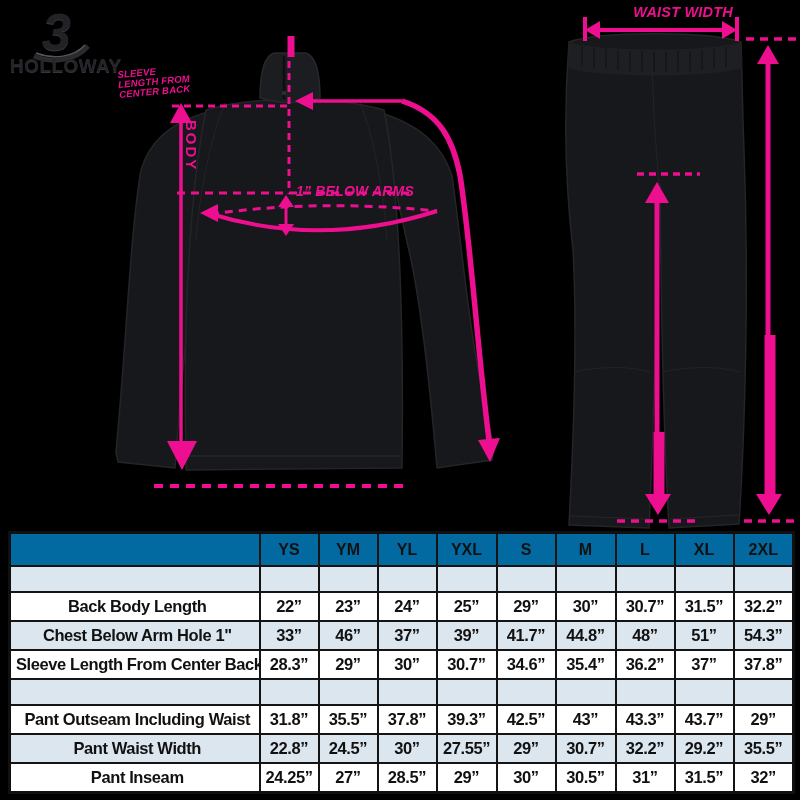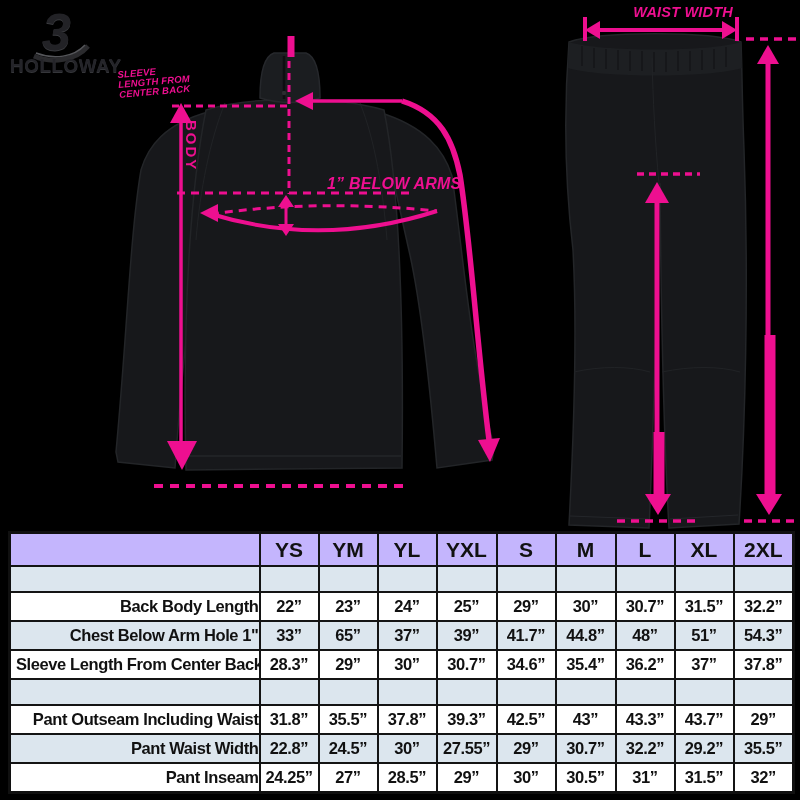--- a/index.html
+++ b/index.html
@@ -11,37 +11,37 @@
               color:#222226;text-shadow:0 1px 0 #3a3b3f;line-height:1;}
   .brand-name{left:10px;top:56px;width:120px;font-size:18px;font-weight:900;
               letter-spacing:.5px;color:#242429;transform:scaleX(1.05);
               transform-origin:left center;text-shadow:0 1px 0 #35363a;white-space:nowrap;}
   
   .pink{color:#EE0F90;font-weight:bold;font-style:italic;line-height:1.05;}
   .sleeve-note{left:117px;top:70px;font-size:9.5px;transform:rotate(-5deg);
                transform-origin:left top;letter-spacing:.2px;}
   .body-label{left:183px;top:120px;writing-mode:vertical-rl;font-style:normal;
               font-size:15px;letter-spacing:2px;color:#EE0F90;font-weight:bold;}
-  .below-arms{left:296px;top:176px;font-size:16px;letter-spacing:.2px;margin-left:31px;}
+  .below-arms{left:296px;top:184px;font-size:14px;letter-spacing:.2px;}
   .around-chest{left:212px;top:229px;width:190px;text-align:center;font-size:17px;
                 line-height:16px;letter-spacing:.2px;}
   .waist-width{left:588px;top:5px;width:145px;text-align:right;font-size:14.5px;
                letter-spacing:.2px;}
   
   table.size{position:absolute;left:8px;top:531px;width:784px;border-collapse:collapse;
              table-layout:fixed;background:#fff;border:3px solid #101010;
              font-family:"Liberation Sans",sans-serif;}
   table.size th,table.size td{border:2px solid #141414;text-align:center;
              font-weight:bold;color:#111;padding:0;overflow:hidden;white-space:nowrap;}
-  table.size th{height:31px;font-size:21px;background:#c4b5fd;text-align:center;}
+  table.size th{height:31px;font-size:16px;background:#0369a1;text-align:center;}
   table.size tr.data td{height:27px;font-size:16.5px;letter-spacing:-.4px;}
   table.size tr.spacer td{height:24px;}
   table.size tr.alt td{background:#DCE6EE;}
   table.size tr:not(.alt) td{background:#fff;}
-  table.size td.label-col{text-align:right;padding-left:5px;letter-spacing:-.3px;}
+  table.size td.label-col{text-align:center;padding-left:5px;letter-spacing:-.3px;}
 </style>
 </head>
 <body>
 
 <div id="stage">
 
   <svg class="abs" width="800" height="800" viewBox="0 0 800 800" style="left:0;top:0;">
 
     <g>
       <path d="M208,112 C165,124 148,146 141,170 C130,235 127,335 116,452 L118,462 L175,468
@@ -201,21 +201,21 @@
           <td>25”</td>
           <td>29”</td>
           <td>30”</td>
           <td>30.7”</td>
           <td>31.5”</td>
           <td>32.2”</td>
         </tr>
         <tr class="data alt">
           <td class="label-col">Chest Below Arm Hole 1"</td>
           <td>33”</td>
-          <td>65”</td>
+          <td>46”</td>
           <td>37”</td>
           <td>39”</td>
           <td>41.7”</td>
           <td>44.8”</td>
           <td>48”</td>
           <td>51”</td>
           <td>54.3”</td>
         </tr>
         <tr class="data">
           <td class="label-col">Sleeve Length From Center Back</td>

